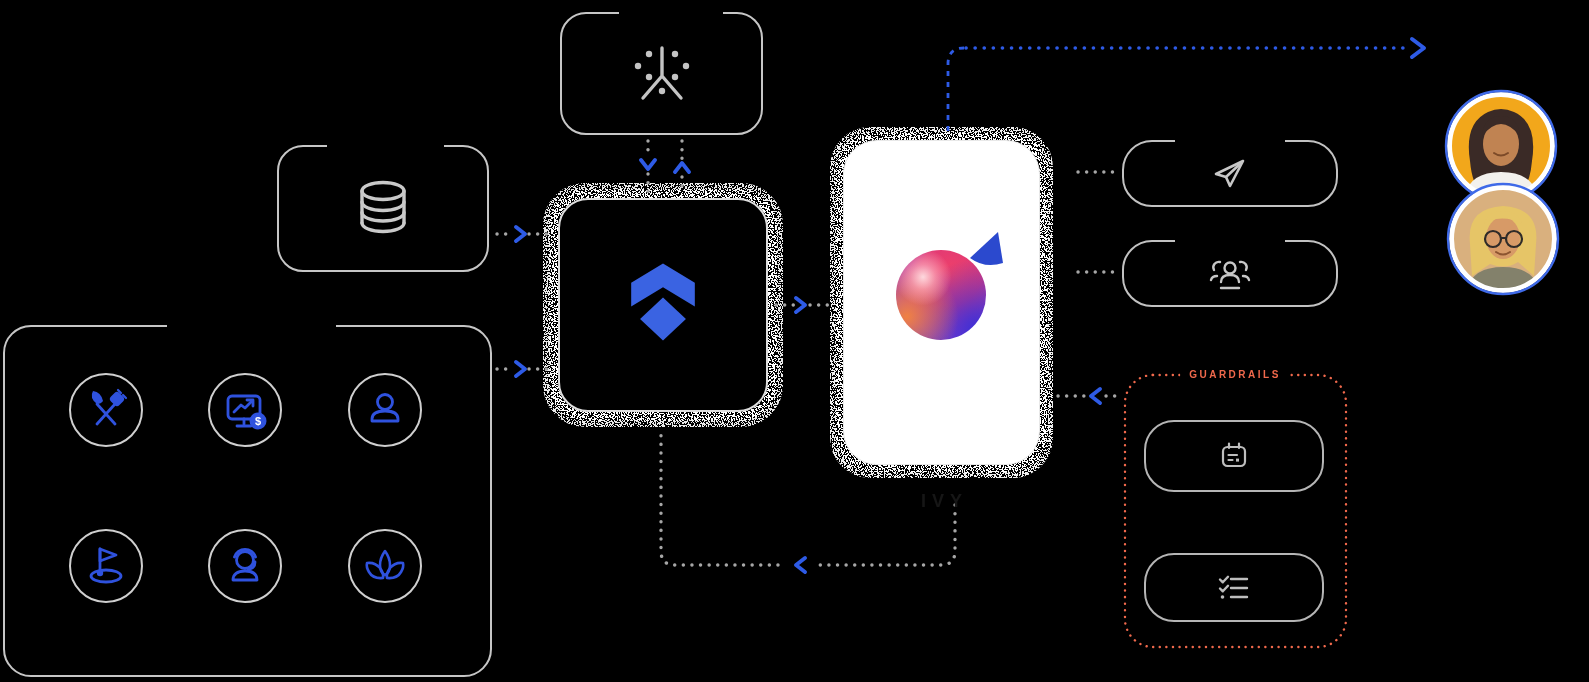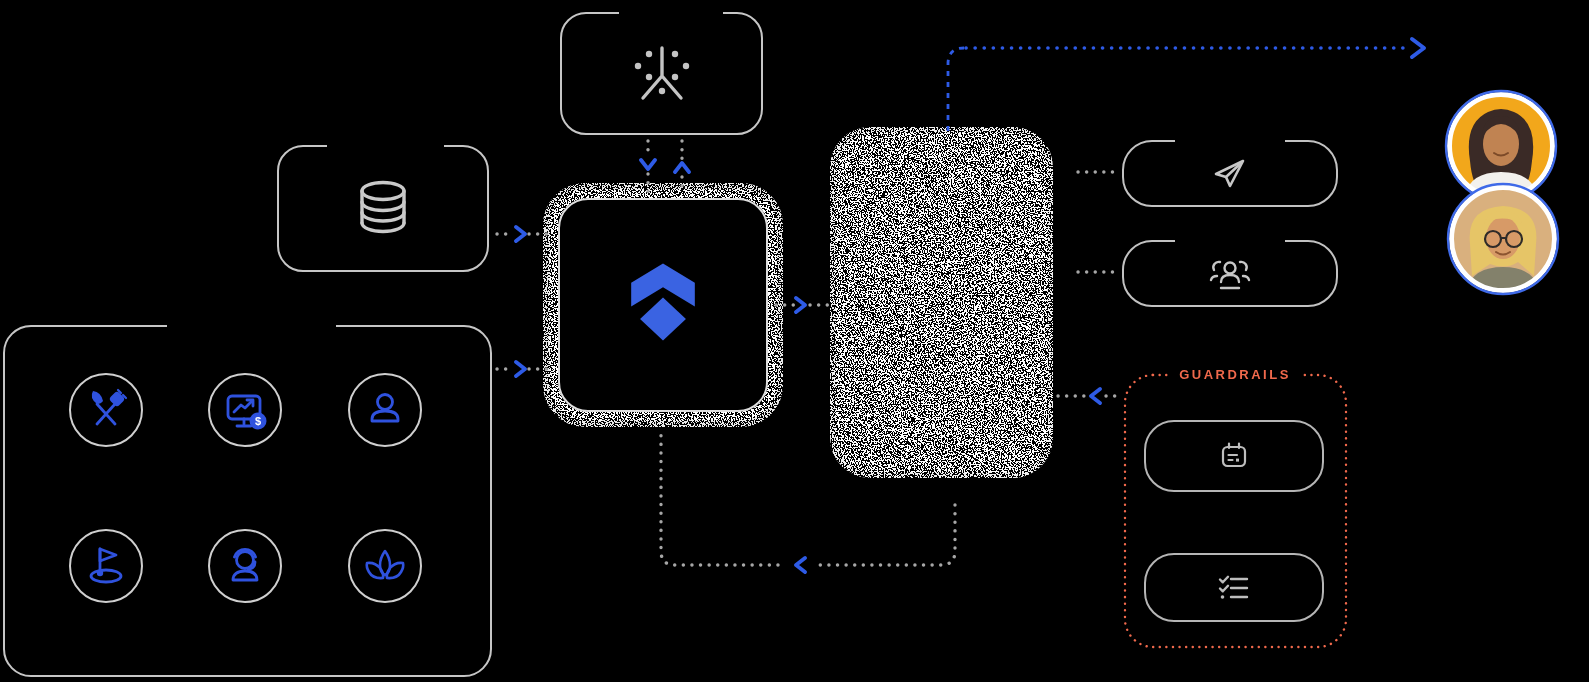--- a/index.html
+++ b/index.html
@@ -20,21 +20,21 @@
   .sphere{position:absolute;left:52px;top:109px;width:90px;height:90px;border-radius:50%;
     background:
       radial-gradient(circle at 30% 30%, rgba(255,224,228,.95) 0%, rgba(255,186,198,.6) 14%, rgba(255,160,180,0) 32%),
       radial-gradient(circle at 12% 74%, #F08142 0%, rgba(240,129,66,0) 50%),
       radial-gradient(circle at 90% 88%, #3D2FD6 0%, rgba(61,47,214,0) 62%),
       radial-gradient(circle at 60% 28%, #F04168 0%, #E23A74 36%, #9A3FBF 70%, #5A3BD8 100%);}
   .fin{position:absolute;left:125px;top:90px;}
   .ivy-label{position:absolute;left:0;top:350px;width:100%;text-align:center;color:#161616;
              font-size:18px;font-weight:600;letter-spacing:6px;text-indent:6px;}
   .gr-label{position:absolute;left:1235px;top:375px;transform:translate(-50%,-52%);
-            background:#000;padding:0 9px;color:#F0694C;font-size:13px;font-weight:700;
+            background:#000;padding:0 9px;color:#F0694C;font-size:10px;font-weight:700;
             letter-spacing:2.5px;white-space:nowrap;}
   .avatar{position:absolute;}
 </style>
 </head>
 <body>
 
 <div id="stage">
 
   <svg id="conn" width="1589" height="682" viewBox="0 0 1589 682">
     <defs>
@@ -114,20 +114,27 @@
     </svg>
   </div>
 
   <div class="box hub" style="left:558px;top:198px;width:210px;height:214px">
     <svg width="74" height="84" viewBox="0 0 100 112">
       <polygon points="50,0 93,26 93,58 50,32 7,58 7,26" fill="#3A63E2"></polygon>
       <polygon points="50,46 81,75 50,104 19,75" fill="#3A63E2"></polygon>
     </svg>
   </div>
 
+  <div class="ivy-card">
+    <div class="sphere"></div>
+    <svg class="fin" width="38" height="40" viewBox="0 0 38 40">
+      <path d="M1 27 L29 1 L34 32 Q16 38 1 27 Z" fill="#2B49CE"></path>
+    </svg>
+    <div class="ivy-label">IVY</div>
+  </div>
 
   <div class="box pill" style="left:1122px;top:140px;width:216px;height:67px">
     <i class="notch" style="left:51px;width:110px"></i>
     <svg width="40" height="40" viewBox="0 0 40 40">
       <g stroke="#C7C7C7" stroke-width="2.6" fill="none" stroke-linecap="round" stroke-linejoin="round">
         <path d="M33 7 L6 20 L16 23 L20 32 Z"></path>
         <path d="M16 23 L30 10"></path>
       </g>
     </svg>
   </div>

